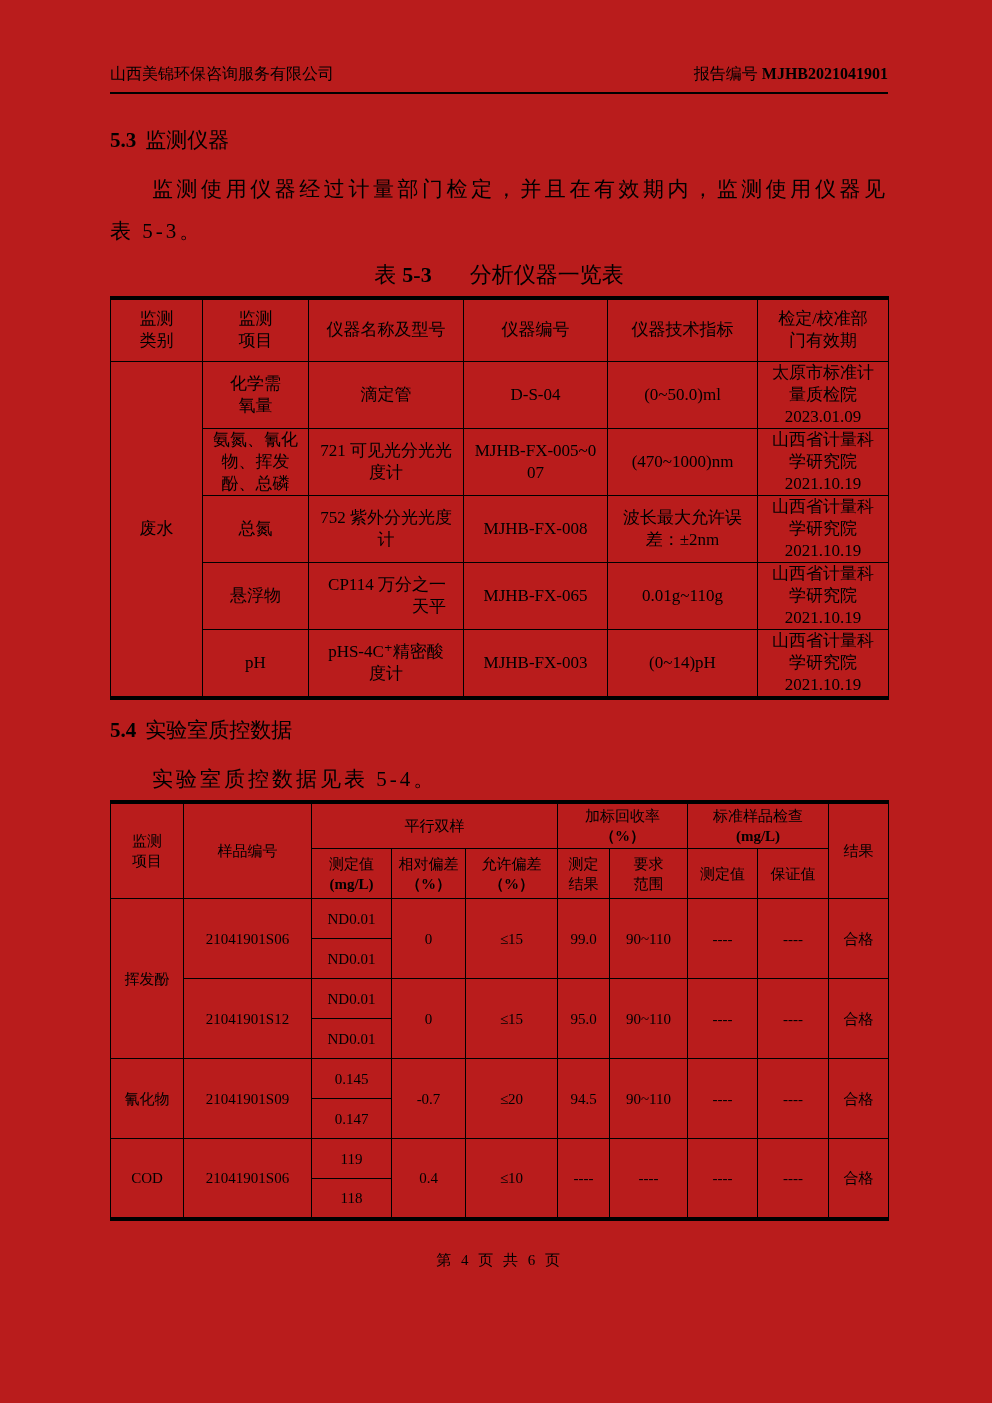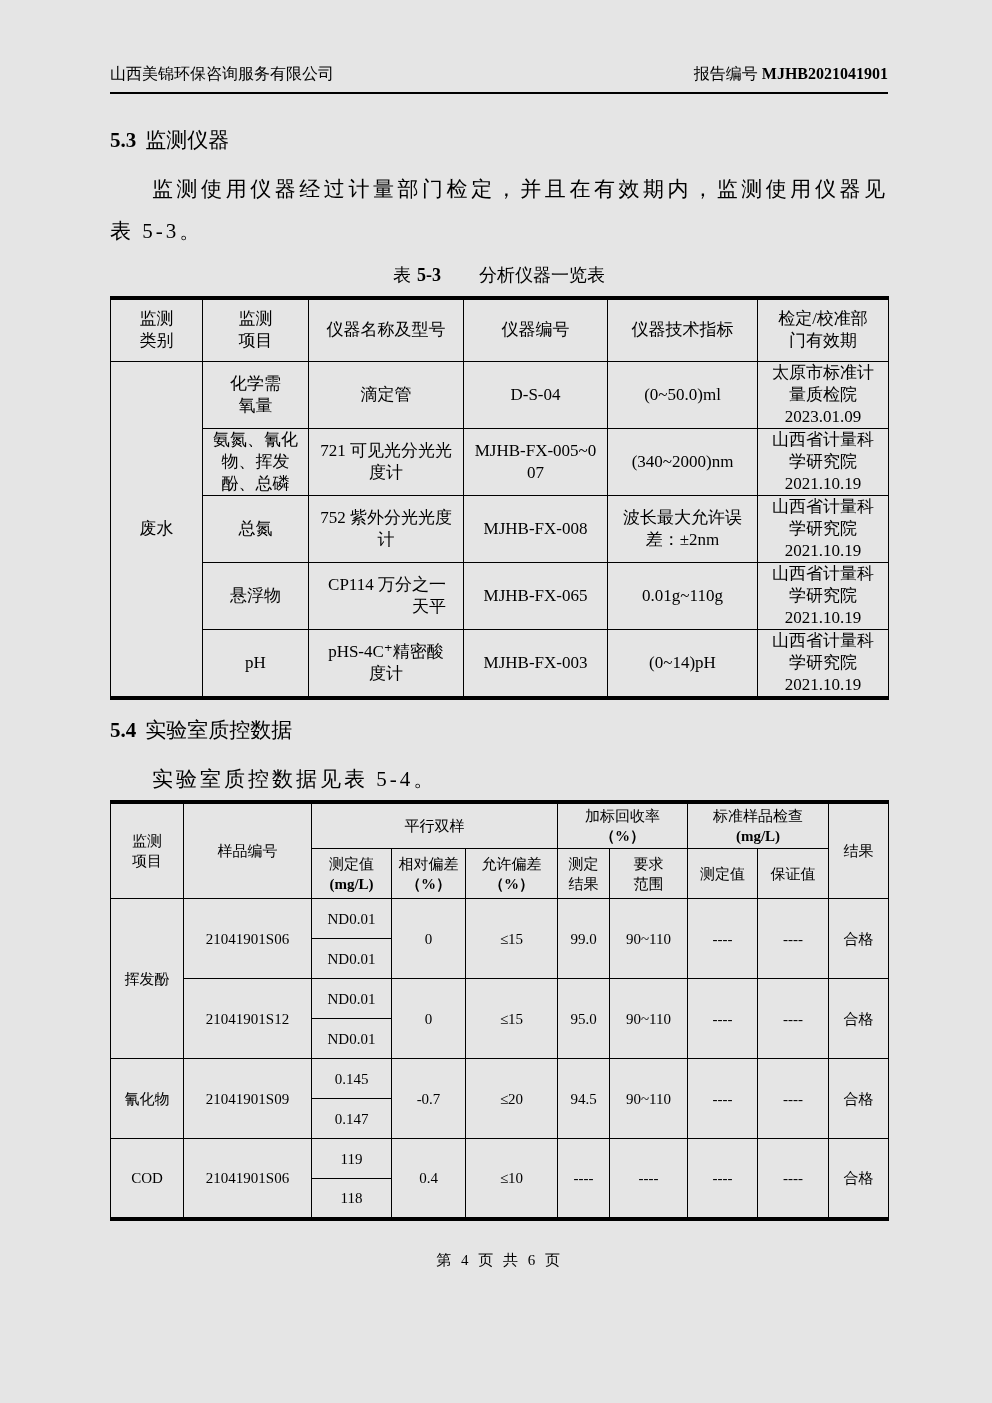--- a/index.html
+++ b/index.html
@@ -1,29 +1,29 @@
 <!DOCTYPE html>
 <html><head>
 <meta charset="utf-8">
 <style>
   html,body{margin:0;padding:0;background:#fff;}
-  .page{width:992px;height:1403px;overflow:hidden;background:#e5e5e5;color:#000;
+  .page{width:992px;height:1403px;overflow:hidden;background:#b91c1c;color:#000;
         font-family:"Liberation Serif","DejaVu Serif",serif;position:relative;}
   .content{padding:0 104px 0 110px;}
   
   .page-header{display:flex;justify-content:space-between;align-items:flex-end;
                padding-top:64px;padding-bottom:7px;border-bottom:2px solid #000;font-size:16px;}
   .bold{font-weight:bold;}
   
   .sec{font-size:21px;font-weight:normal;margin:32px 0 0 0;line-height:28px;}
   .sec .num{font-weight:bold;margin-right:9px;margin-top:40px;}
   .para{font-size:21px;line-height:42px;letter-spacing:3px;text-align:justify;
         text-indent:42px;margin:14px 0 0 0;}
   
-  .caption{text-align:center;font-size:18px;margin:10px 0 8px 0;line-height:26px;}
+  .caption{text-align:center;font-size:22px;margin:10px 0 8px 0;line-height:26px;}
   .cap-num{font-weight:bold;margin-left:6px;margin-right:38px;}
   
   .doc-table{width:778px;border-collapse:collapse;table-layout:fixed;
              border-top:4px solid #000;border-bottom:4px solid #000;}
   .doc-table th,.doc-table td{border:1px solid #000;text-align:center;vertical-align:middle;
              font-weight:normal;padding:0 5px;overflow:hidden;}
   .t53{font-size:17px;}
   .t53 th,.t53 td{line-height:22px;}
   .t53 thead tr{height:63px;}
   .t53 tbody tr{height:66px;}
@@ -98,21 +98,21 @@
           <td>(0~50.0)ml</td>
           <td>
             <span class="worg">太原市标准计量质检院</span>
             <span class="cal-date">2023.01.09</span>
           </td>
         </tr>
         <tr>
           <td>氨氮、氰化物、挥发酚、总磷</td>
           <td>721 可见光分光光度计</td>
           <td><span class="wcode">MJHB-FX-005~007</span></td>
-          <td>(340~2000)nm</td>
+          <td>(470~1000)nm</td>
           <td>
             <span class="worg">山西省计量科学研究院</span>
             <span class="cal-date">2021.10.19</span>
           </td>
         </tr>
         <tr>
           <td>总氮</td>
           <td>752 紫外分光光度计</td>
           <td>MJHB-FX-008</td>
           <td><span class="w125">波长最大允许误差：±2nm</span></td>

